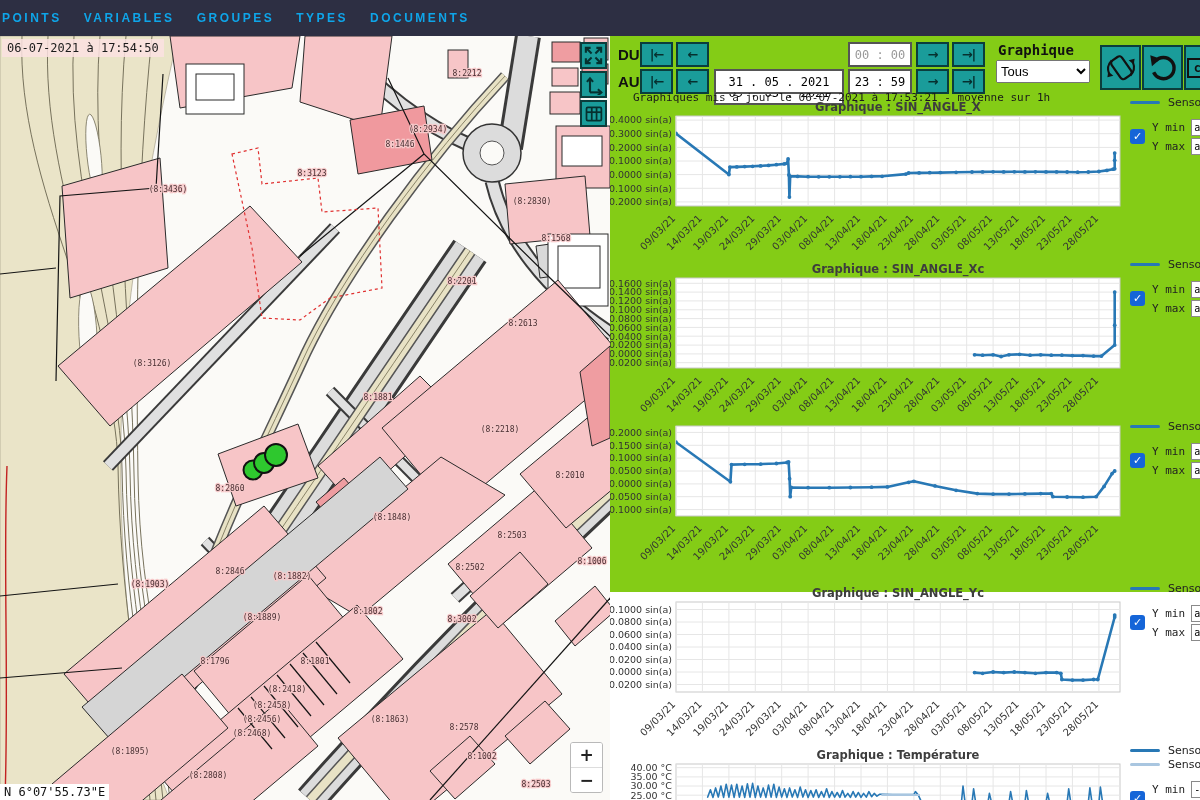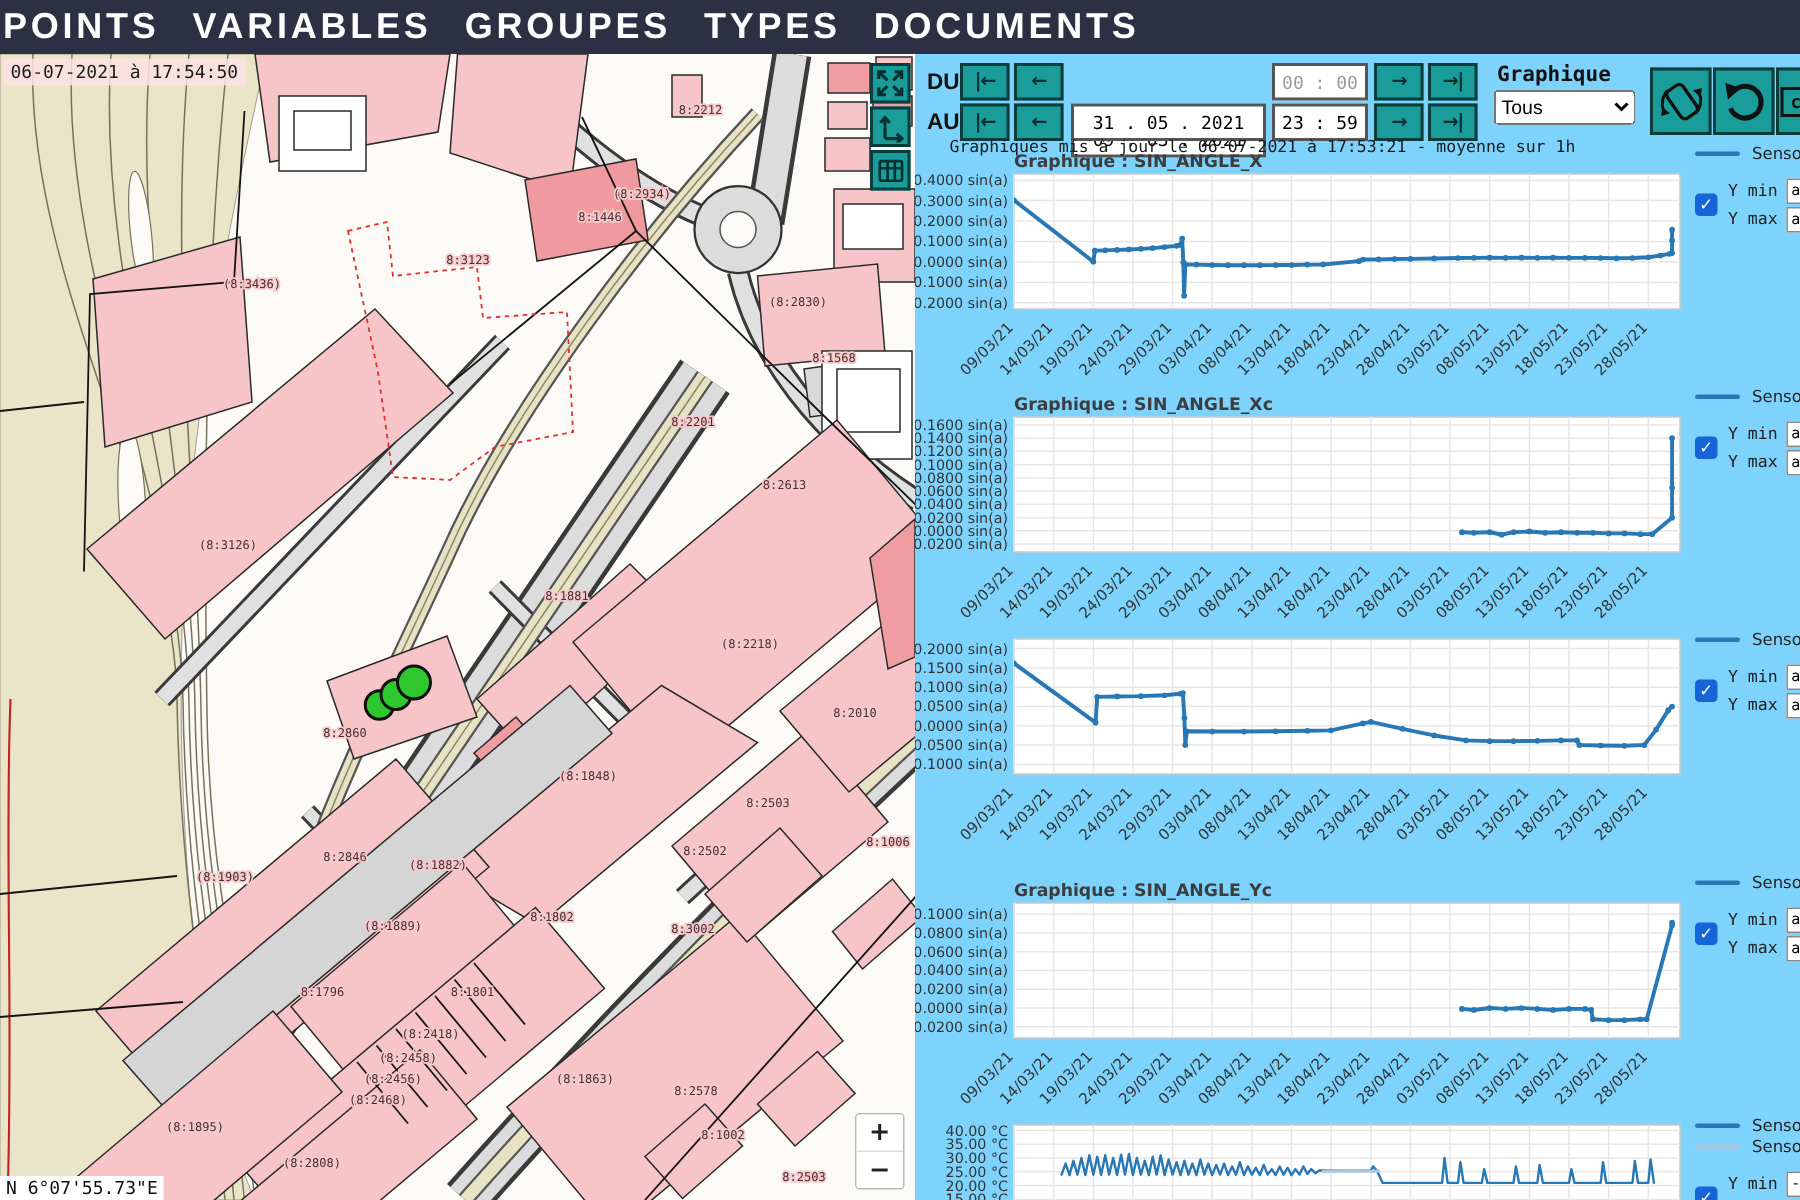--- a/index.html
+++ b/index.html
@@ -1,55 +1,55 @@
 <!DOCTYPE html>
 <html><head>
 <meta charset="utf-8">
 <style>
   html,body{margin:0;padding:0;width:1200px;height:800px;overflow:hidden;background:#fff;
     font-family:"DejaVu Sans",sans-serif;}
   
   #nav{position:absolute;top:0;left:0;width:1200px;height:36px;background:#2d2f43;
     display:flex;align-items:center;gap:22px;padding-left:2px;z-index:50;}
-  #nav .nav-item{color:#ffffff;font-family:"Liberation Sans",sans-serif;font-weight:bold;
-    font-size:24px;letter-spacing:2.5px;cursor:pointer;white-space:nowrap;}
+  #nav .nav-item{color:#0ea5e9;font-family:"Liberation Sans",sans-serif;font-weight:bold;
+    font-size:12px;letter-spacing:2.5px;cursor:pointer;white-space:nowrap;}
   
   #map{position:absolute;top:36px;left:0;width:610px;height:764px;background:#fbfaf7;overflow:hidden;}
   #map svg{display:block}
   #map-ts{position:absolute;left:2px;top:3px;background:rgba(252,226,226,.85);
     font:12px "DejaVu Sans Mono",monospace;color:#1b1b1b;padding:2px 5px;white-space:nowrap;}
   #map-coords{position:absolute;left:0;bottom:0;background:#fff;font:12px "DejaVu Sans Mono",monospace;
     color:#111;padding:1px 4px;white-space:nowrap;}
   .mapbtn{position:absolute;left:580px;width:27px;height:27px;background:#1a9c9a;
     border:2px solid #0b3d3c;box-sizing:border-box;display:flex;align-items:center;justify-content:center;cursor:pointer;}
   #zoomctl{position:absolute;left:570px;top:706px;width:31px;background:#fff;border:1px solid #b9b9b9;
     border-radius:3px;overflow:hidden;}
   .zbtn{width:31px;height:24px;display:flex;align-items:center;justify-content:center;
     font:bold 17px "DejaVu Sans",sans-serif;color:#222;cursor:pointer;background:#fff;}
   .zbtn+.zbtn{border-top:1px solid #ddd;}
   #map-labels text{font:8px "DejaVu Sans Mono",monospace;fill:#4a2f32;text-anchor:middle;
     paint-order:stroke;stroke:#f6c9ca;stroke-width:2.4px;}
   
-  #panel{position:absolute;top:36px;left:610px;width:590px;height:764px;background:#7dd3fc;}
+  #panel{position:absolute;top:36px;left:610px;width:590px;height:556px;background:#84cc16;}
   .abs{position:absolute;}
   .rowlabel{font-family:"Liberation Sans",sans-serif;font-weight:bold;font-size:15px;color:#111;}
   .stepbtn{position:absolute;width:33px;height:25px;background:#1a9c9a;border:2px solid #0b3d3c;
     box-sizing:border-box;color:#06302f;font:bold 13px "DejaVu Sans",sans-serif;
     display:flex;align-items:center;justify-content:center;cursor:pointer;letter-spacing:-1px;}
   .datefield{position:absolute;height:25px;box-sizing:border-box;border:2px solid #555;background:#fff;
     font:12px "DejaVu Sans Mono",monospace;text-align:center;padding:0;}
   .tealbig{position:absolute;top:9px;width:41px;height:45px;background:#1a9c9a;border:2px solid #0b3d3c;
     box-sizing:border-box;display:flex;align-items:center;justify-content:center;cursor:pointer;}
   #status{position:absolute;left:23px;top:55px;font:11px "DejaVu Sans Mono",monospace;color:#1a1a1a;white-space:nowrap;}
   #afficher-label{position:absolute;left:388px;top:6px;font:bold 14px "DejaVu Sans Mono",monospace;color:#111;}
   #afficher-select{position:absolute;left:386px;top:24px;width:94px;height:23px;font:13px "Liberation Sans",sans-serif;}
   
   #charts{position:absolute;left:0;top:64px;width:590px;}
   .chart-block{position:relative;height:162px;}
-  .chart-title{margin-left:66px;width:444px;text-align:left;font:bold 11.5px "DejaVu Sans",sans-serif;
+  .chart-title{margin-left:66px;width:444px;text-align:center;font:bold 11.5px "DejaVu Sans",sans-serif;
     color:#3d3d3d;height:14px;line-height:14px;}
   .chart-block svg{display:block}
   .side{position:absolute;left:520px;top:-4px;width:110px;}
   .lrow{display:flex;align-items:center;height:13px;margin-bottom:1px;}
   .sw{display:inline-block;width:30px;height:3px;margin-right:8px;border-radius:2px;}
   .lname{font:11px "DejaVu Sans",sans-serif;color:#222;white-space:nowrap;}
   .ycontrols{position:relative;margin-top:8px;height:40px;}
   .chk{position:absolute;left:0;top:12px;width:15px;height:15px;background:#1565d8;border-radius:3px;
     color:#fff;font-size:11px;line-height:15px;text-align:center;cursor:pointer;}
   .chk::after{content:"✓";}
@@ -739,20 +739,21 @@
           </div>
         <div class="ycontrols">
           <div class="chk"></div>
           <div class="yrow ymin"><span>Y min</span><input value="auto" style=""></div>
           <div class="yrow ymax"><span>Y max</span><input value="auto" style=""></div>
         </div>
       </div>
     </div>
 
     <div class="chart-block" id="chart-4">
+      <div class="chart-title">Graphique : Température</div>
       <svg width="516" height="148">
           <defs>
             <clipPath id="cp4">
               <rect x="66" y="2" width="444" height="90"></rect>
             </clipPath>
           </defs>
           <rect x="66" y="2" width="444" height="90" fill="#fff" stroke="#c9c9c9"></rect>
           <line x1="66.0" y1="2" x2="66.0" y2="92" stroke="#e6e6e6"></line>
           <line x1="92.4" y1="2" x2="92.4" y2="92" stroke="#e6e6e6"></line>
           <line x1="118.9" y1="2" x2="118.9" y2="92" stroke="#e6e6e6"></line>

